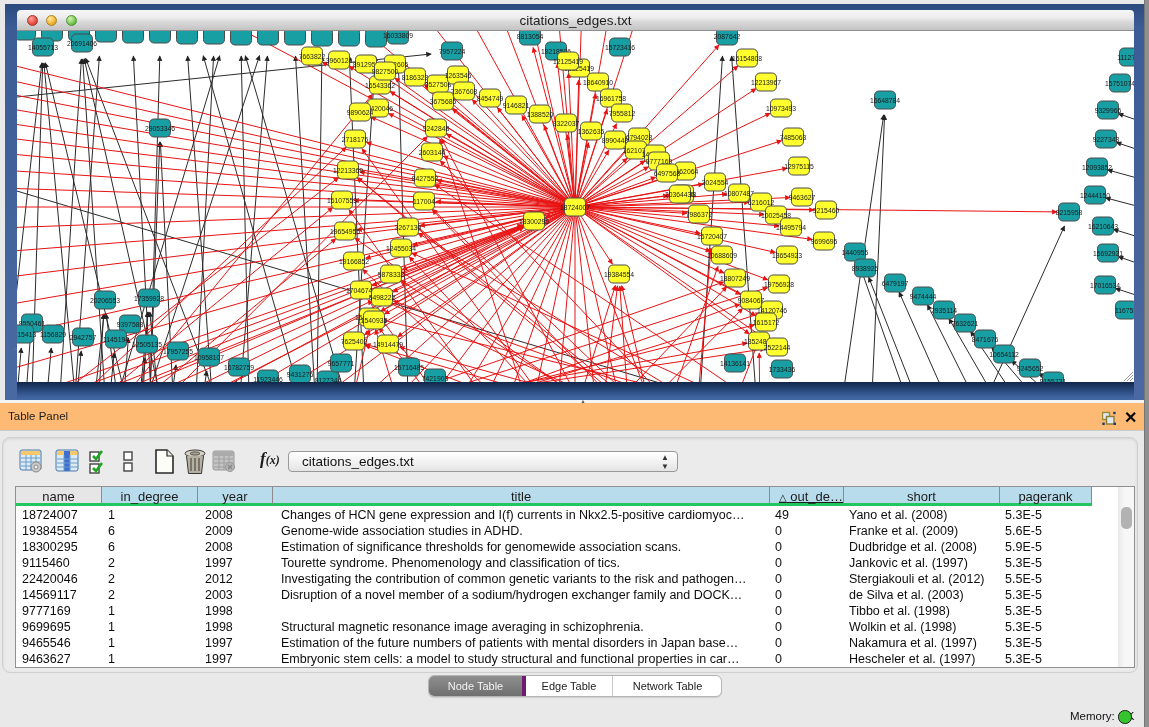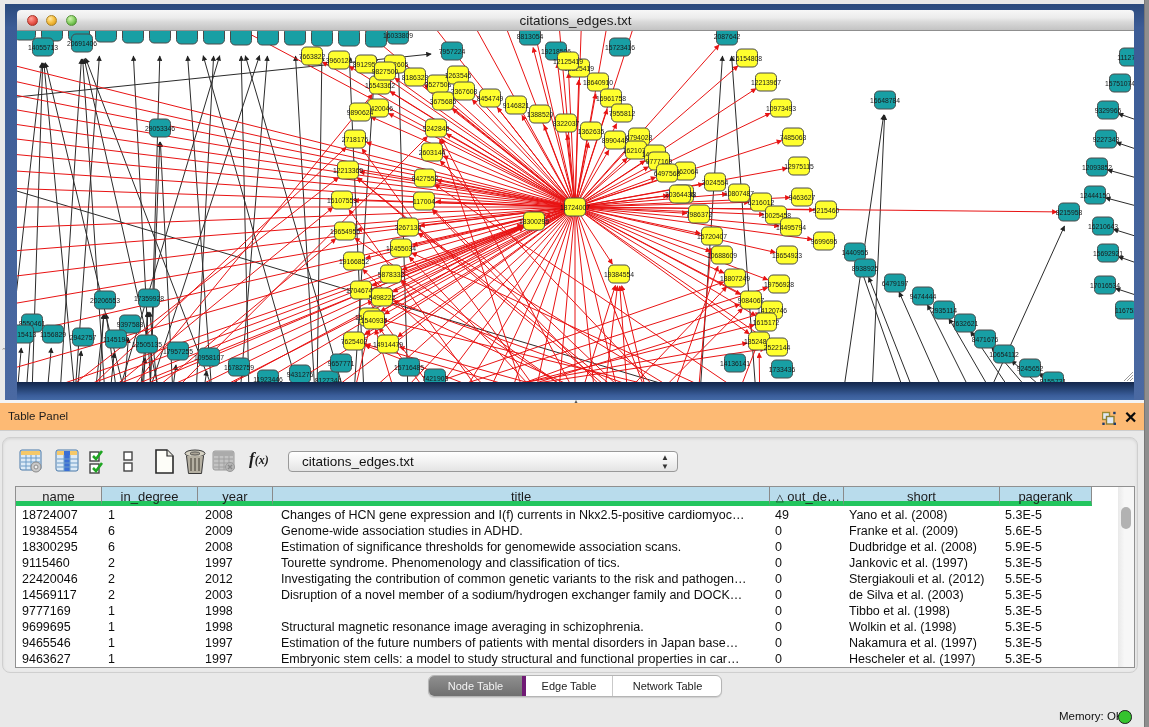--- a/index.html
+++ b/index.html
@@ -1,17 +1,17 @@
 <!DOCTYPE html>
 <html><head><meta charset="utf-8">
 <style>
 * { margin:0; padding:0; box-sizing:border-box; }
 html,body { width:1149px; height:727px; overflow:hidden; background:#e9e9e9;
   font-family:"Liberation Sans", sans-serif; position:relative; }
-.abs { position:absolute; }
+.abs { position:absolute;padding-left:11px; }
 
 
 #frame { left:5px; top:4px; width:1140px; height:396px;
   background:linear-gradient(180deg,#2b4a7d 0%,#3c5c96 6%,#45649c 60%,#4a69a2 100%); }
 #framebottom { left:17px; top:382px; width:1117px; height:18px;
   background:linear-gradient(180deg,#13264a 0%,#23406f 35%,#3a5d9a 75%,#446aa6 100%); }
 #titlebar { left:17px; top:10px; width:1117px; height:21px;
   background:linear-gradient(180deg,#f7f7f7 0%,#ebebeb 40%,#d9d9d9 60%,#c3c3c3 100%);
   border-bottom:1px solid #8f8f8f; border-radius:4px 4px 0 0; }
 #titlebar .title { position:absolute; left:0; right:0; top:0; height:20px; line-height:21px; text-align:center;
@@ -36,21 +36,21 @@
 
 
 .ticon { position:absolute; top:449px; }
 #dropdown { left:288px; top:451px; width:390px; height:21px; background:linear-gradient(180deg,#fff 0%,#f2f2f2 50%,#e4e4e4 100%);
   border:1px solid #999; border-radius:4px; }
 #dropdown .dtext { position:absolute; left:13px; top:2px; font-size:13.5px; color:#111; }
 #dropdown .darr { position:absolute; right:8px; top:1px; font-size:8px; color:#333; line-height:9px; }
 
 
 #table { left:15px; top:486px; width:1120px; height:182px; background:#fff; border:1px solid #909090; }
-.th { position:absolute; top:487px; height:19px; border-right:1px solid #8a8a8a; border-bottom:5px solid #22c55e;
+.th { position:absolute; top:487px; height:19px; border-right:1px solid #8a8a8a; border-bottom:3px solid #22c55e;
   font-size:13px; color:#1c1c1c; text-align:center; line-height:19px; background:#b9dcec; }
 .trow { position:absolute; left:16px; width:1102px; height:16px; font-size:12.5px; color:#0d0d0d; white-space:nowrap; }
 .trow span { position:absolute; top:0; line-height:16px; }
 .c1 { left:6px; } .c2 { left:92px; } .c3 { left:189px; } .c4 { left:265px; }
 .c5 { left:759px;text-align:center; } .c6 { left:833px; } .c7 { left:989px; }
 #vscroll { left:1118px; top:487px; width:16px; height:180px; background:linear-gradient(90deg,#e9e9e9,#f7f7f7 40%); }
 #vthumb { left:1121px; top:507px; width:10px; height:22px; background:#b2b2b2; border-radius:5px; }
 
 
 #tabs { left:428px; top:675px; width:294px; height:22px; border:1px solid #b5b5b5; border-radius:6px; background:#fff;
@@ -669,21 +669,21 @@
 <div id="dropdown" class="abs">
     <span class="dtext">citations_edges.txt</span>
     <span class="darr">▲<br>▼</span>
   </div>
 
 <div id="table" class="abs"></div>
 <div class="th" style="left:16px; width:86px; background:#e6e6e6;">name</div>
 <div class="th" style="left:102px; width:96px;">in_degree</div>
 <div class="th" style="left:198px; width:75px;">year</div>
 <div class="th" style="left:273px; width:497px;">title</div>
-<div class="th" style="left:770px; width:74px; text-align:left; padding-left:6px;"><span style="font-size:10px;">△</span> out_de…</div>
+<div class="th" style="left:770px; width:74px; text-align:right; padding-left:6px;text-decoration:underline;"><span style="font-size:10px;">△</span> out_de…</div>
 <div class="th" style="left:844px; width:156px;">short</div>
 <div class="th" style="left:1000px; width:92px;">pagerank</div>
 <div class="trow" style="top:507px">
     <span class="c1">18724007</span>
     <span class="c2">1</span>
     <span class="c3">2008</span>
     <span class="c4">Changes of HCN gene expression and I(f) currents in Nkx2.5-positive cardiomyoc…</span>
     <span class="c5">49</span>
     <span class="c6">Yano et al. (2008)</span>
     <span class="c7">5.3E-5</span>

